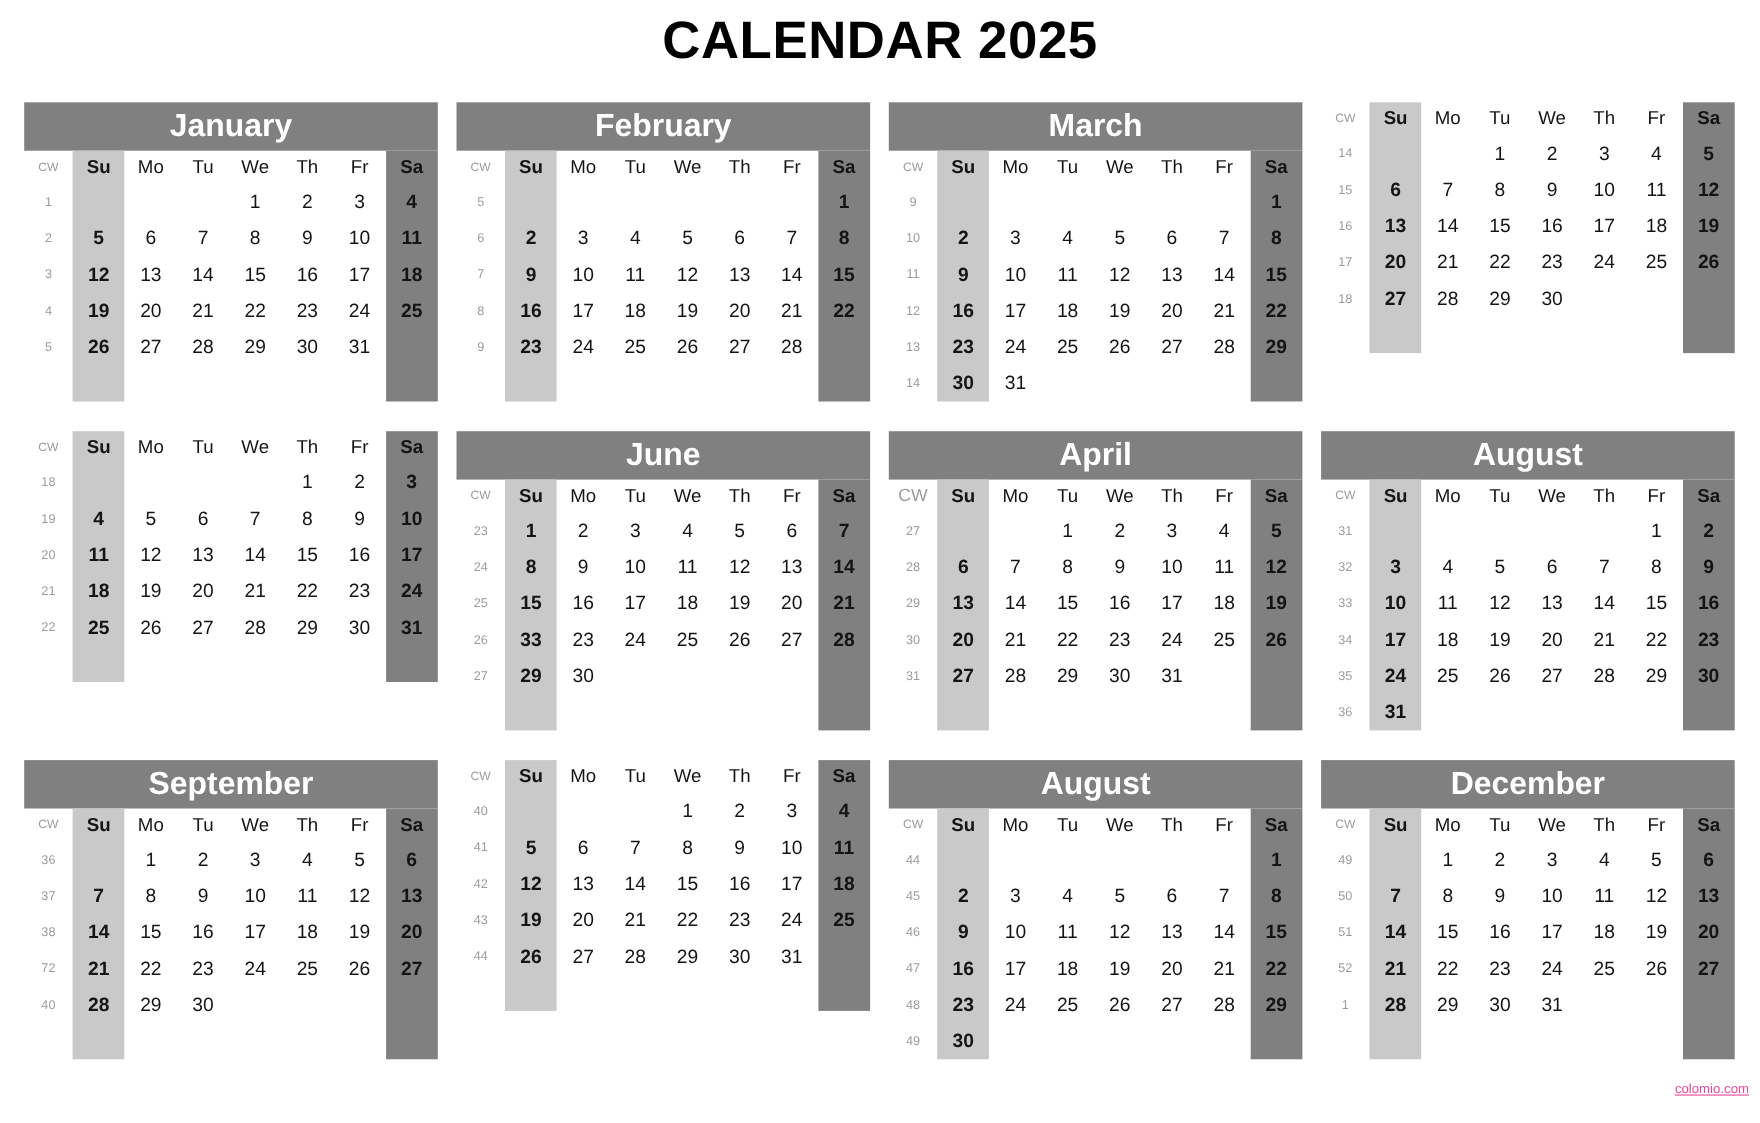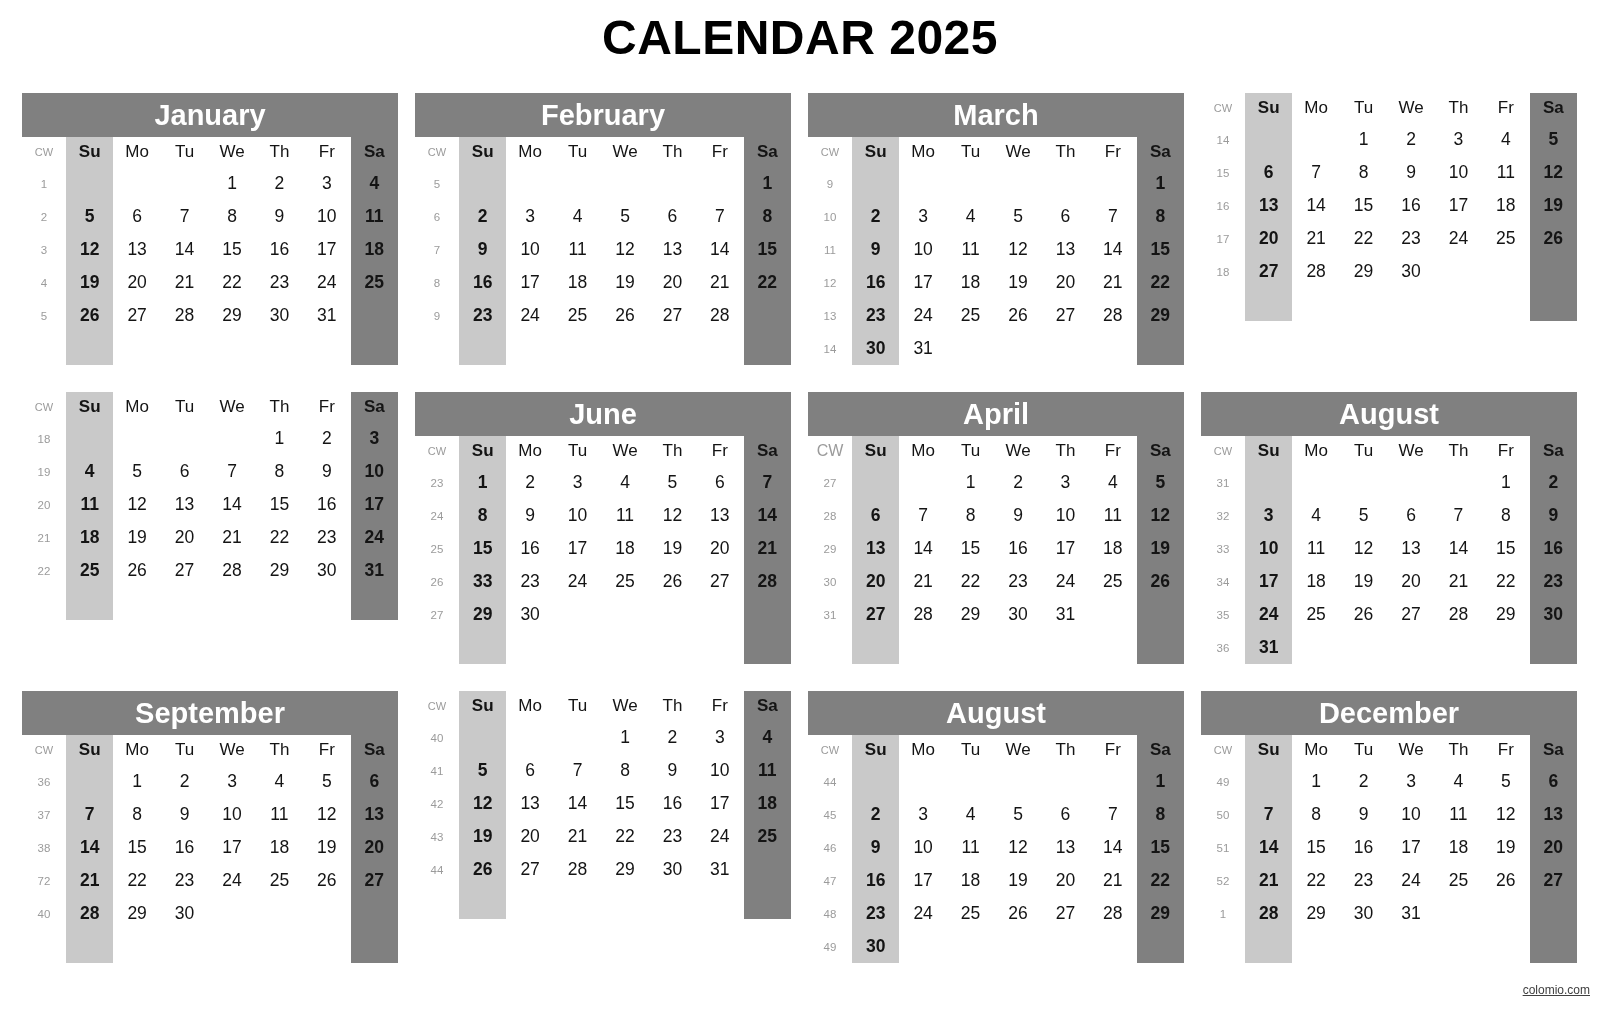--- a/index.html
+++ b/index.html
@@ -76,21 +76,21 @@
   .cell.bold { font-weight: bold; }
   .cell.cwh  { font-size: 11px; color: var(--cw-text, #9b9b9b); }
   .cell.cwh.big { font-size: 16px; }
   .cell.cwn  { font-size: 11.5px; color: var(--cw-text, #9b9b9b); }
   .cell.date { font-size: 17.5px; }
   .watermark {
     position: absolute;
     top: 983px;
     right: 10px;
     font-size: 12px;
-    color: #404040;
+    color: #ec4899;
     text-decoration: underline;
     cursor: pointer;
   }
 </style>
 </head>
 <body>
 
 <div id="page">
   <div class="page-title">CALENDAR 2025</div>
 

